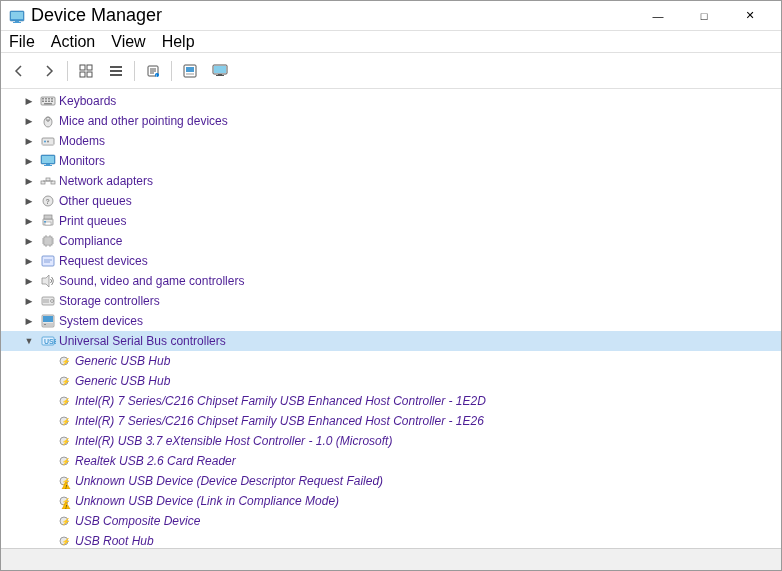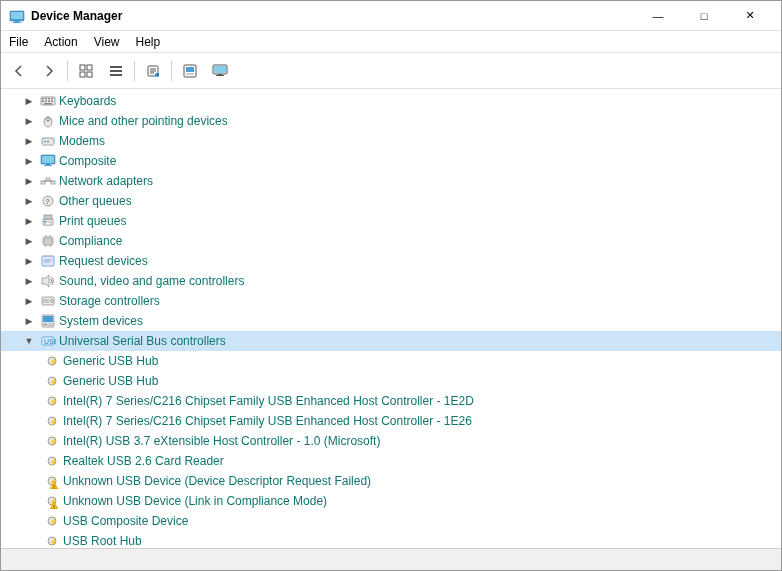--- a/index.html
+++ b/index.html
@@ -31,22 +31,22 @@
     .title-bar-icon {
       width: 16px;
       height: 16px;
       margin-right: 6px;
       display: flex;
       align-items: center;
       justify-content: center;
     }
     .title-bar-title {
       flex: 1;
-      font-size: 12px;
-      font-weight: bold;
+      font-size: 18px;
+      font-weight: normal;
     }
     .title-bar-controls {
       display: flex;
       gap: 0;
     }
     .title-bar-btn {
       width: 46px;
       height: 30px;
       border: none;
       background: transparent;
@@ -58,21 +58,21 @@
     }
     .menu-bar {
       height: 22px;
       display: flex;
       align-items: center;
       background: #fff;
       border-bottom: 1px solid #e0e0e0;
     }
     .menu-item {
       padding: 2px 8px;
-      font-size: 12px;
+      font-size: 16px;
       cursor: pointer;
     }
     .toolbar {
       height: 36px;
       display: flex;
       align-items: center;
       padding: 0 4px;
       background: #fff;
       border-bottom: 1px solid #e0e0e0;
       gap: 2px;
@@ -132,24 +132,24 @@
       width: 16px;
       height: 16px;
       margin: 0 3px;
       display: flex;
       align-items: center;
       justify-content: center;
       flex-shrink: 0;
     }
     .item-label {
       font-size: 12px;
-      color: #0f766e;
+      color: #4c1d95;
     }
     .indent-1 { padding-left: 20px; }
-    .indent-2 { padding-left: 24px; }
+    .indent-2 { padding-left: 36px; font-style: italic; }
     .status-bar {
       height: 22px;
       background: #f0f0f0;
       border-top: 1px solid #d0d0d0;
       display: flex;
       align-items: center;
       padding: 0 8px;
       font-size: 11px;
       color: #555;
     }
@@ -289,21 +289,21 @@
       <div class="tree-item indent-1">
         <div class="expand-btn">▶</div>
         <div class="item-icon">
           <svg width="16" height="16" viewBox="0 0 16 16">
             <rect x="1" y="2" width="14" height="9" rx="1" fill="#4a9cd4" stroke="#2a6ca0" stroke-width="0.5"></rect>
             <rect x="2" y="3" width="12" height="7" fill="#87ceeb"></rect>
             <rect x="6" y="11" width="4" height="1" fill="#4a9cd4"></rect>
             <rect x="4" y="12" width="8" height="1" fill="#4a9cd4"></rect>
           </svg>
         </div>
-        <span class="item-label">Composite</span>
+        <span class="item-label">Monitors</span>
       </div>
 
       <div class="tree-item indent-1">
         <div class="expand-btn">▶</div>
         <div class="item-icon">
           <svg width="16" height="16" viewBox="0 0 16 16">
             <rect x="1" y="8" width="4" height="3" fill="#e8e8e8" stroke="#888" stroke-width="0.7"></rect>
             <rect x="6" y="5" width="4" height="3" fill="#e8e8e8" stroke="#888" stroke-width="0.7"></rect>
             <rect x="11" y="8" width="4" height="3" fill="#e8e8e8" stroke="#888" stroke-width="0.7"></rect>
             <line x1="3" y1="8" x2="8" y2="8" stroke="#888" stroke-width="0.7"></line>

